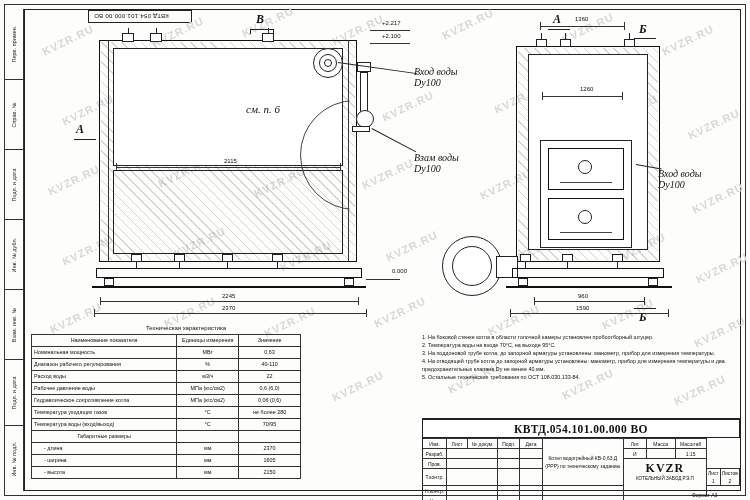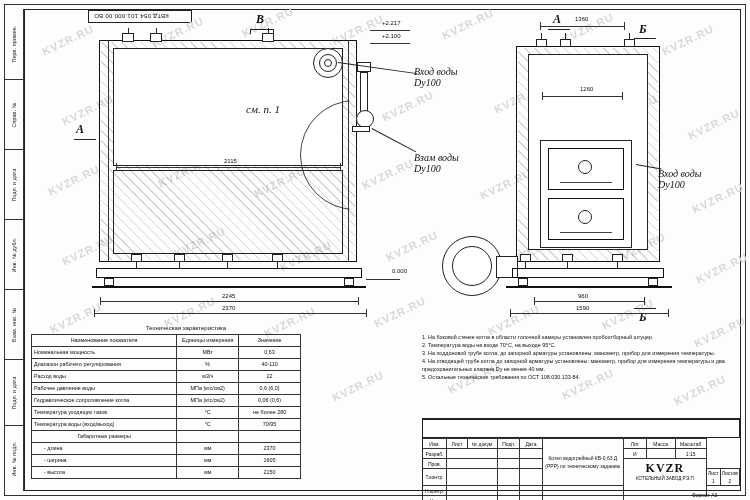--- a/index.html
+++ b/index.html
@@ -199,21 +199,21 @@
   <div class="ln vl" style="left:358px;top:297px;height:8px;background:#333;"></div>
 
   <div class="dim" style="left:222px;top:305px;">2370</div>
   <div class="ln hl" style="left:94px;top:313px;width:272px;background:#333;"></div>
   <div class="ln vl" style="left:94px;top:309px;height:8px;background:#333;"></div>
   <div class="ln vl" style="left:366px;top:309px;height:8px;background:#333;"></div>
 
   <div class="dim" style="left:392px;top:268px;">0.000</div>
   <div class="ln hl" style="left:366px;top:279px;width:34px;background:#333;"></div>
 
-  <div class="callout" style="left:246px;top:104px;font-size:11px;">см. п. 1</div>
+  <div class="callout" style="left:246px;top:104px;font-size:11px;">см. п. 6</div>
 
   <div class="callout" style="left:414px;top:66px;">
     <div>Вход воды</div>
     <div>Dy100</div>
   </div>
   <div class="leader" style="left:338px;top:62px;width:80px;transform:rotate(8deg);"></div>
 
   <div class="callout" style="left:414px;top:152px;">
     <div>Взам воды</div>
     <div>Dy100</div>
@@ -358,20 +358,21 @@
         </tr>
     <tr>
           <td style="padding-left:12px;">- высота</td>
           <td class="c">мм</td>
           <td class="c">2150</td>
         </tr>
   </tbody>
     </table>
 
   <div class="rect" style="left:422px;top:419px;width:318px;height:19px;background:#fff;"></div>
+  <div class="bigcode" style="position:absolute;left:0;top:423px;width:1162px;text-align:center;left:422px;width:318px;">КВТД.054.101.00.000 ВО</div>
 
   <table class="tb" style="left:422px;top:438px;width:318px;">
     <tbody>
         <tr>
       <td style="width:22px;height:9px;" class="name-cell">Изм.</td>
       <td style="width:22px;" class="name-cell">Лист</td>
       <td style="width:34px;" class="name-cell">№ докум.</td>
       <td style="width:22px;" class="name-cell">Подп.</td>
       <td style="width:24px;" class="name-cell">Дата</td>
       <td rowspan="4" style="width:104px;vertical-align:middle;" class="name-cell">Котел водогрейный КВ-0,63 Д (РРР) по техническому заданию</td>

